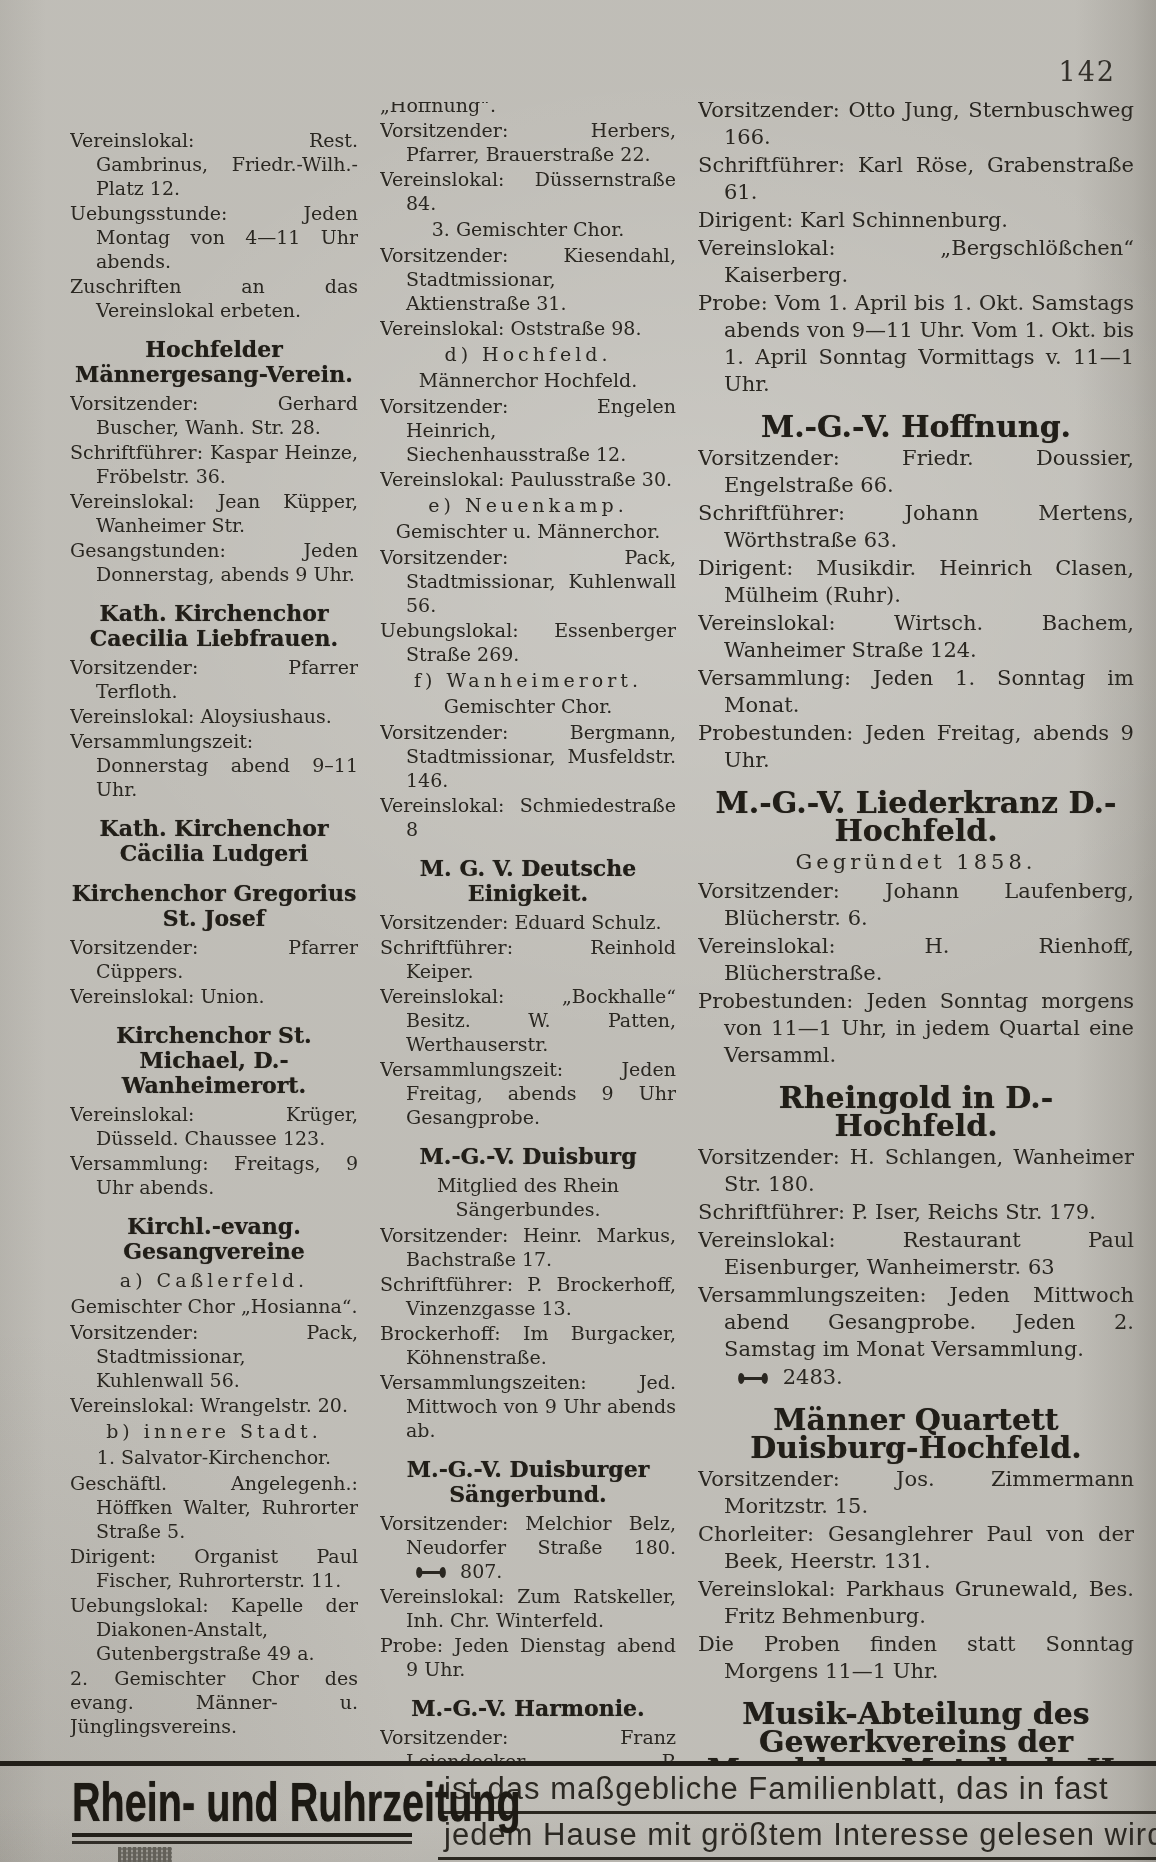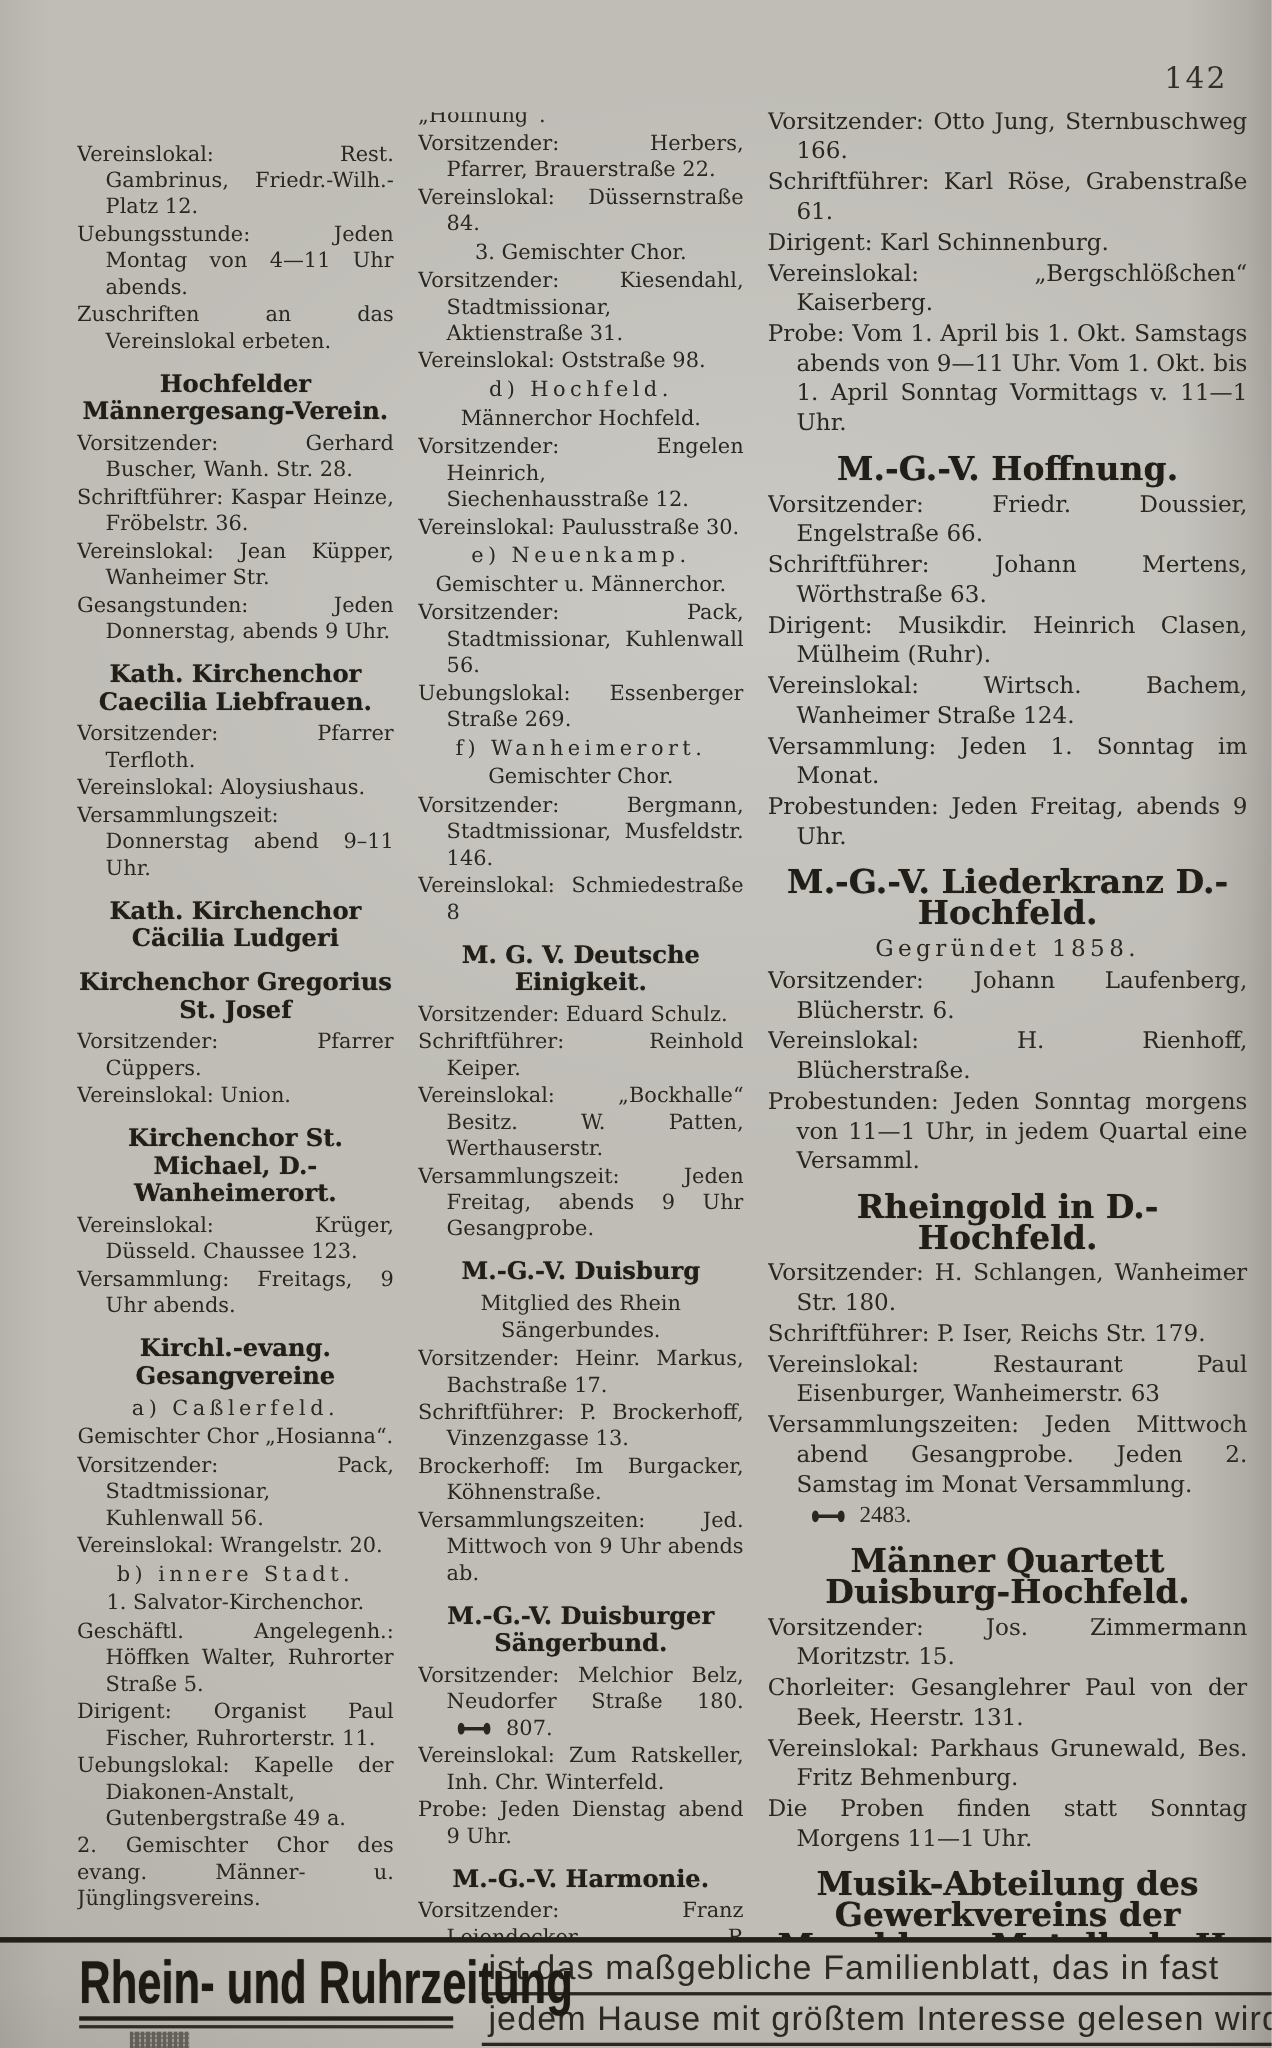--- a/index.html
+++ b/index.html
@@ -26,21 +26,21 @@
          margin:0 10px;flex:0 0 2px;}
   .heading{font-weight:700;text-align:center;margin:15px 0 4px;
            font-size:22px;line-height:25px;color:#211e18;
            text-shadow:0 0 .7px rgba(20,18,12,.65);}
   .c3 .heading{font-size:30px;line-height:28px;}
   .sub{text-align:center;margin:2px 0;}
   .sub.spaced{letter-spacing:4px;}
   .entry{margin:0 0 1px;padding-left:26px;text-indent:-26px;
          text-align:justify;}
   .entry.plain{padding-left:0;text-indent:0;}
-  .phoneline{margin:1px 0;padding-left:30px;font-family:Liberation Serif, serif;}
+  .phoneline{margin:1px 0;padding-left:30px;}
   .phone-wrap{white-space:nowrap;}
   .phone-icon{display:inline-block;vertical-align:-1px;margin:0 6px 0 8px;}
   .phone-icon svg{display:block;}
   
   .banner{position:absolute;left:0;right:0;bottom:0;height:96px;
           border-top:5px solid #221f19;display:flex;align-items:flex-start;
           background:linear-gradient(0deg, rgba(70,65,55,.06), rgba(0,0,0,0) 60%);text-align:center;}
   .logo-wrap{position:relative;width:352px;margin:8px 0 0 72px;flex:0 0 auto;}
   .logo{font-family:"Liberation Sans", sans-serif;font-weight:700;
         font-size:55px;line-height:56px;letter-spacing:0px;color:#1d1a14;

